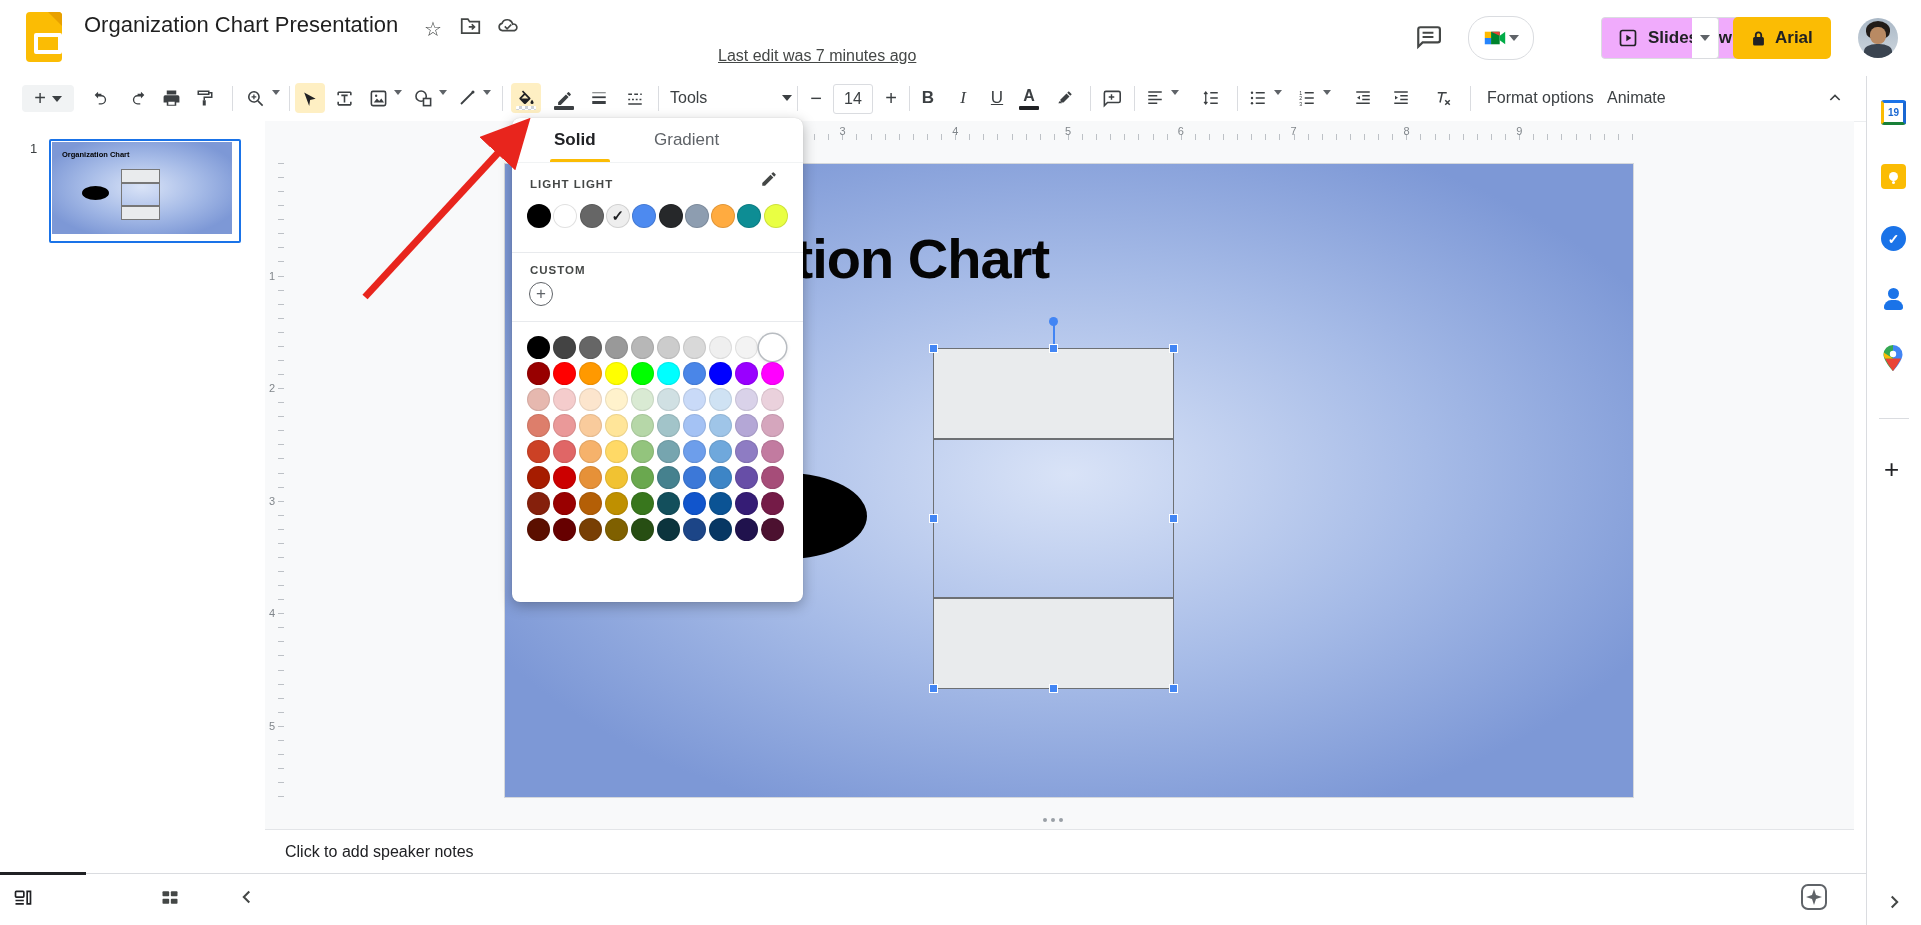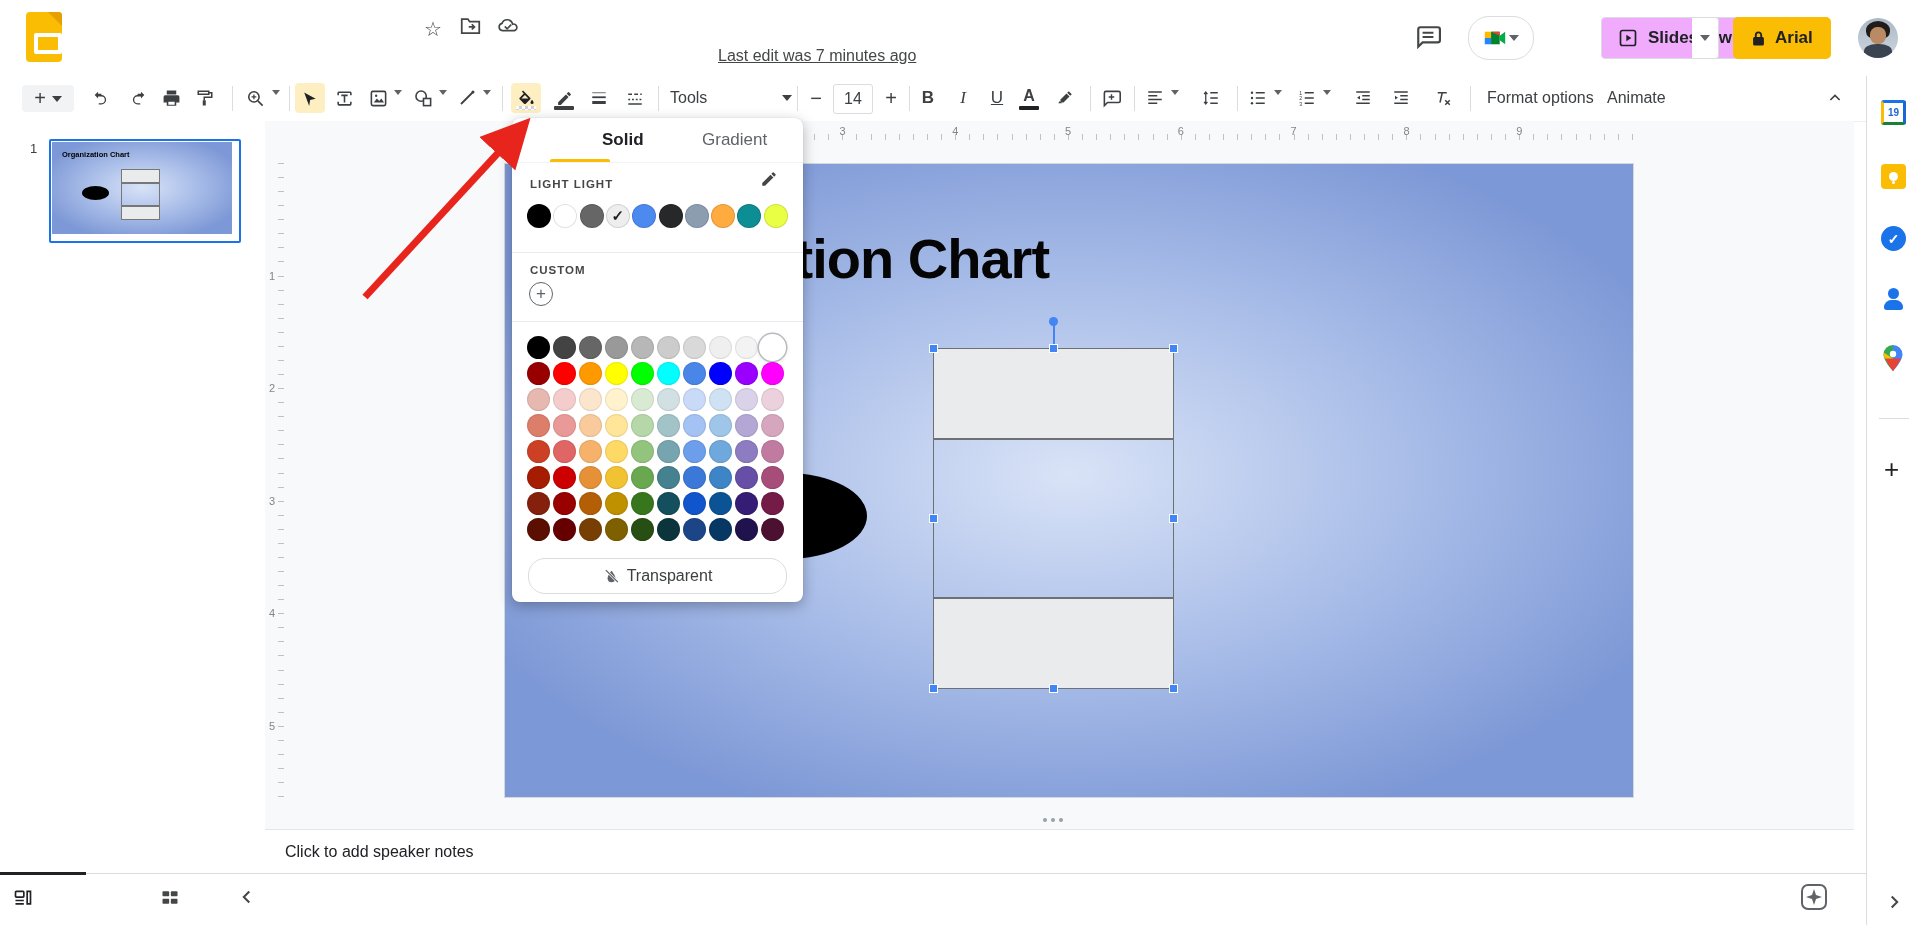--- a/index.html
+++ b/index.html
@@ -71,21 +71,21 @@
   #rect-top{top:184px;height:91px;background:#e9ebed;}
   #rect-mid{top:275px;height:159px;background:transparent;}
   #rect-bot{top:434px;height:91px;background:#e9ebed;}
   .handle{position:absolute;width:9px;height:9px;background:#4285f4;border:1px solid #fff;box-sizing:border-box;}
   #rot-line{left:548px;top:161px;width:1.5px;height:23px;background:#4285f4;}
   #rot-dot{left:544px;top:153px;width:9px;height:9px;border-radius:50%;background:#4285f4;}
 
   
   #popup{left:512px;top:118px;width:291px;height:484px;background:#fff;border-radius:8px;z-index:60;
         box-shadow:0 4px 14px rgba(0,0,0,.28),0 0 1px rgba(0,0,0,.2);}
-  .ptab{position:absolute;top:12px;font-size:17px;color:#5f6368;margin-left:48px;}
+  .ptab{position:absolute;top:12px;font-size:17px;color:#5f6368;}
   .ptab.active{color:#202124;font-weight:bold;}
   #tab-underline{left:38px;top:41px;width:60px;height:3px;background:#fbbc04;border-radius:2px 2px 0 0;}
   .pdivider{position:absolute;left:0;width:291px;height:1px;background:#e8eaed;}
   .plabel{position:absolute;left:18px;font-size:11.5px;font-weight:bold;letter-spacing:1px;color:#444746;}
   .swatch{position:absolute;width:24px;height:24px;border-radius:50%;box-shadow:inset 0 0 0 1px rgba(0,0,0,.12);
         display:flex;align-items:center;justify-content:center;}
   .gswatch{position:absolute;width:23px;height:23px;border-radius:50%;box-shadow:inset 0 0 0 1px rgba(0,0,0,.08);}
   .gswatch.ring{box-shadow:0 0 0 2px #fff,0 0 0 3.5px #b8bcc1,0 1px 6px rgba(0,0,0,.3);}
   .chk{font-size:15px;color:#202124;font-weight:bold;}
   #custom-add{left:17px;top:164px;width:22px;height:22px;border:1.6px solid #5f6368;border-radius:50%;
@@ -125,20 +125,21 @@
         background:radial-gradient(ellipse 58% 58% at 50% 49%,#d9e3f7 0%,#a6bbe7 55%,#7d98d6 100%);overflow:hidden;}
   #thumb-title{left:10px;top:8px;font-size:7.5px;font-weight:bold;color:#000;white-space:nowrap;}
   #thumb-ellipse{left:30px;top:44px;width:27px;height:14px;background:#000;border-radius:50%;}
   .trect{position:absolute;left:69px;width:39px;border:0.5px solid #777;box-sizing:border-box;}
 </style>
 </head>
 <body>
 
 <div class="abs" id="topbar">
   <div class="abs" id="slides-logo"></div>
+  <div class="abs" id="doc-title">Organization Chart Presentation</div>
   <div class="abs title-ic" style="left:424px;font-size:20px;">☆</div>
   <div class="abs title-ic" style="left:460px;">
     <svg width="21" height="18" viewBox="0 0 24 20">
         <path d="M2 2h7l2 3h11v13H2z" fill="none" stroke="#444746" stroke-width="2"></path>
         <path d="M10 11h6m-2.5-3 3 3-3 3" stroke="#444746" stroke-width="2" fill="none"></path>
       </svg>
   </div>
   <div class="abs title-ic" style="left:497px;">
     <svg width="22" height="18" viewBox="0 0 24 18">
         <path d="M19 14H6a4 4 0 0 1-.5-7.9A6 6 0 0 1 17 7a3.5 3.5 0 0 1 2 7z" fill="none" stroke="#444746" stroke-width="1.8"></path>
@@ -444,30 +445,20 @@
     <svg width="18" height="18" viewBox="0 0 24 24">
         <path d="M3 17.25V21h3.75L17.8 9.94l-3.75-3.75zM20.7 7.04a1 1 0 0 0 0-1.41l-2.34-2.34a1 1 0 0 0-1.41 0l-1.83 1.83 3.75 3.75z" fill="#444746"></path>
       </svg>
   </div>
   <div class="abs" id="theme-row"></div>
   <div class="pdivider" style="top:134px;"></div>
   <div class="plabel" style="top:146px;">CUSTOM</div>
   <div class="abs" id="custom-add">+</div>
   <div class="pdivider" style="top:203px;"></div>
   <div class="abs" id="color-grid"></div>
-  <div class="abs" id="transparent-btn">
-    <span>
-      <svg width="17" height="17" viewBox="0 0 24 24">
-          <path d="M12 4S6.5 10.5 6.5 14.5a5.5 5.5 0 0 0 11 0C17.5 10.5 12 4 12 4z" fill="#5f6368"></path>
-          <path d="M4 3l17 17" stroke="#fff" stroke-width="3.6"></path>
-          <path d="M4 3l17 17" stroke="#5f6368" stroke-width="1.8"></path>
-        </svg>
-    </span>
-    <span>Transparent</span>
-  </div>
 <div class="swatch" style="left: 15px; top: 86px; background: rgb(0, 0, 0);"></div>
     <div class="swatch" style="left: 41.3px; top: 86px; background: rgb(255, 255, 255);"></div>
     <div class="swatch" style="left: 67.6px; top: 86px; background: rgb(102, 102, 102);"></div>
     <div class="swatch" style="left: 93.9px; top: 86px; background: rgb(238, 238, 238);">
       <span class="chk">✓</span>
     </div>
     <div class="swatch" style="left: 120.2px; top: 86px; background: rgb(77, 138, 240);"></div>
     <div class="swatch" style="left: 146.5px; top: 86px; background: rgb(38, 40, 42);"></div>
     <div class="swatch" style="left: 172.8px; top: 86px; background: rgb(141, 157, 176);"></div>
     <div class="swatch" style="left: 199.1px; top: 86px; background: rgb(255, 171, 64);"></div>

